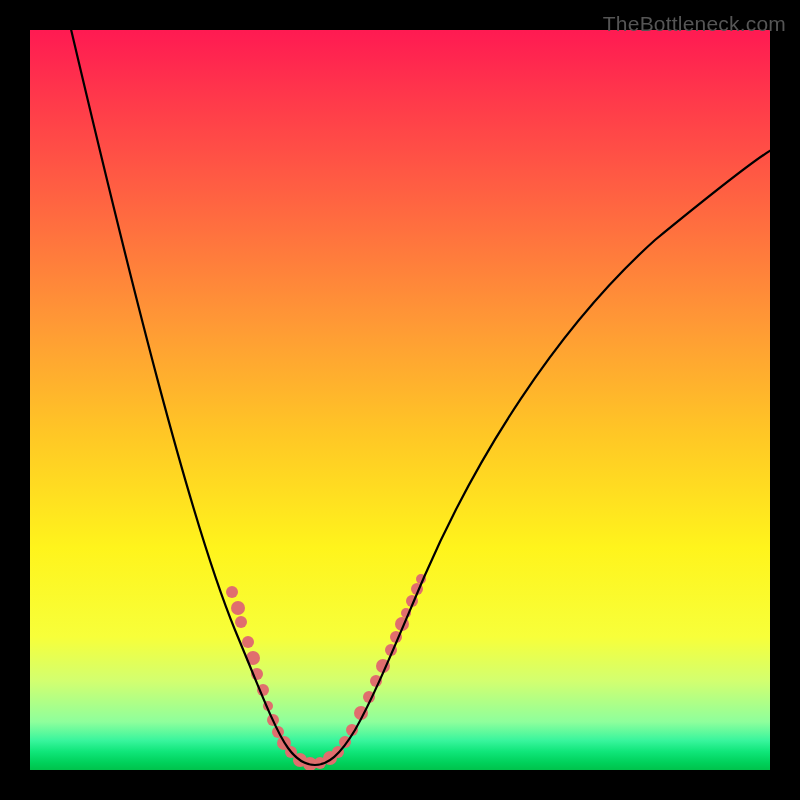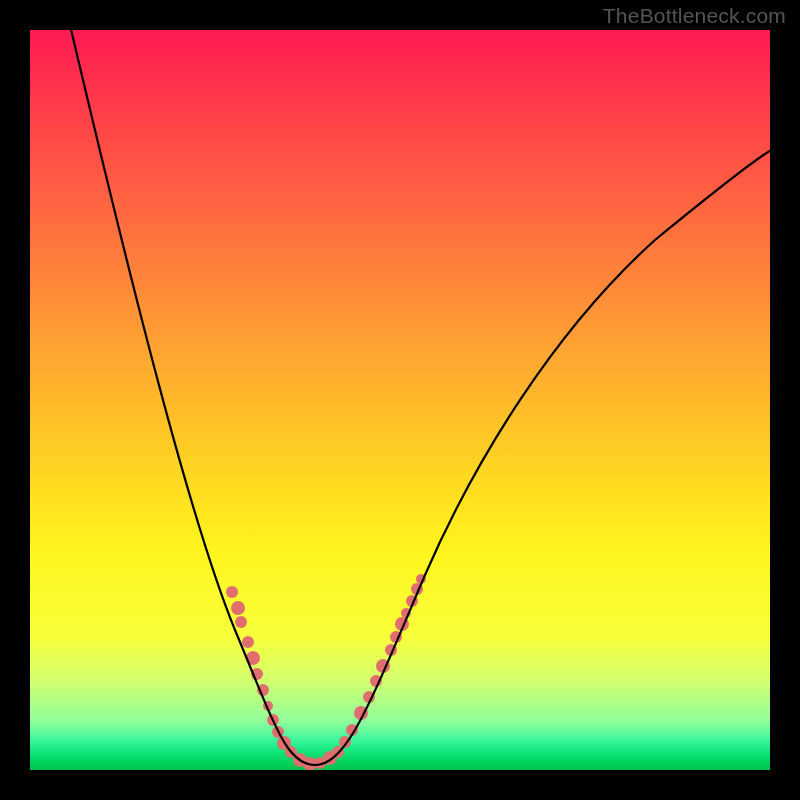--- a/index.html
+++ b/index.html
@@ -11,21 +11,21 @@
     font-family: Arial, Helvetica, sans-serif;
   }
   .frame {
     position: relative;
     width: 800px;
     height: 800px;
     background: #000;
   }
   .watermark {
     position: absolute;
-    top: 4px;
+    top: 12px;
     right: 14px;
     color: #555;
     font-size: 21px;
     font-weight: 500;
     letter-spacing: 0.2px;
     z-index: 10;
   }
   .plot-area {
     position: absolute;
     left: 30px;

